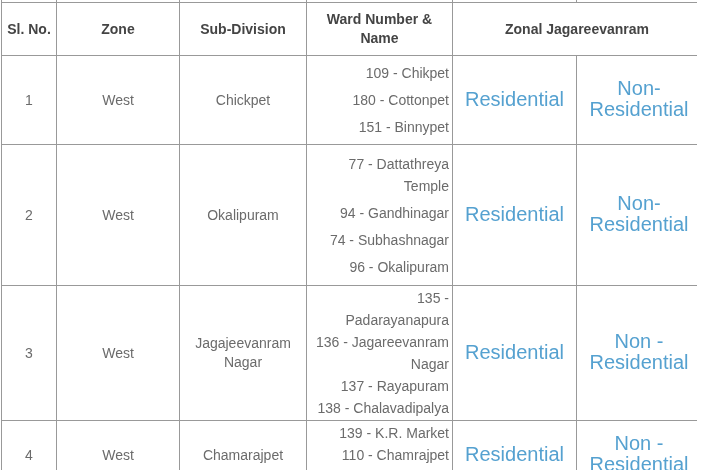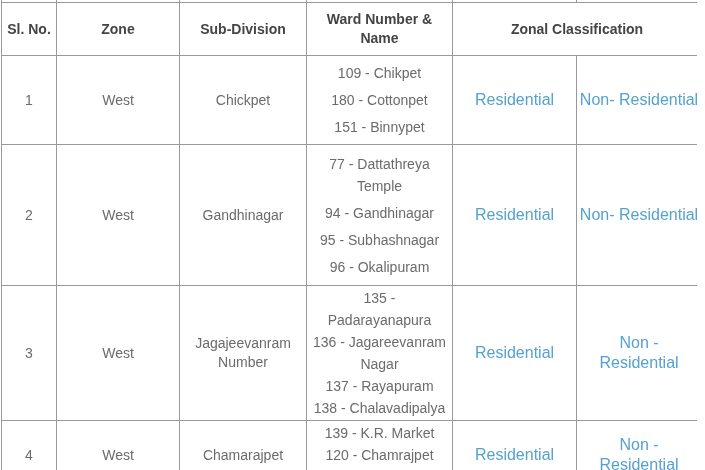--- a/index.html
+++ b/index.html
@@ -39,36 +39,36 @@
   
   td {
     color: #6b6b6b;
     font-size: 14px;
     text-align: center;
     vertical-align: middle;
     padding: 1px 2px;
     line-height: 19px;
   }
   td.ward {
-    text-align: center;
+    text-align: right;
     padding: 1px 3px;
     line-height: 22px;
   }
   td.ward.spaced p { margin: 5px 0; }
   td.ward.tight div { margin: 0; }
   
   #data-rows tr:nth-child(1) > td { height: 86px; }
   #data-rows tr:nth-child(2) > td { height: 138px; }
   #data-rows tr:nth-child(3) > td { height: 111px; }
   #data-rows tr:nth-child(4) > td { height: 65px; }
   a.class-link {
     color: #55a1d0;
     text-decoration: none;
     cursor: pointer;
-    font-size: 16px;
+    font-size: 20px;
   }
 </style>
 </head>
 <body>
 
 <div class="viewport">
   <table class="zonal">
     <colgroup>
       <col style="width:55px">
       <col style="width:123px">
@@ -84,69 +84,69 @@
         <td></td>
           <td></td>
         <td></td>
           <td></td>
       </tr>
       <tr>
         <th>Sl. No.</th>
         <th>Zone</th>
         <th>Sub-Division</th>
         <th>Ward Number &amp; Name</th>
-        <th colspan="2">Zonal Classification</th>
+        <th colspan="2">Zonal Jagareevanram</th>
       </tr>
     </tbody>
     <tbody id="data-rows">
         <tr>
           <td>1</td>
           <td>West</td>
           <td>Chickpet</td>
           <td class="ward spaced">
             <p>109 - Chikpet</p>
             <p>180 - Cottonpet</p>
             <p>151 - Binnypet</p>
           </td>
           <td><a class="class-link" href="#">Residential</a></td>
           <td><a class="class-link" href="#">Non- Residential</a></td>
         </tr>
         <tr>
           <td>2</td>
           <td>West</td>
-          <td>Gandhinagar</td>
+          <td>Okalipuram</td>
           <td class="ward spaced">
             <p>77 - Dattathreya Temple</p>
             <p>94 - Gandhinagar</p>
-            <p>95 - Subhashnagar</p>
+            <p>74 - Subhashnagar</p>
             <p>96 - Okalipuram</p>
           </td>
           <td><a class="class-link" href="#">Residential</a></td>
           <td><a class="class-link" href="#">Non- Residential</a></td>
         </tr>
         <tr>
           <td>3</td>
           <td>West</td>
-          <td>Jagajeevanram Number</td>
+          <td>Jagajeevanram Nagar</td>
           <td class="ward tight">
             <div>135 - Padarayanapura</div>
             <div>136 - Jagareevanram Nagar</div>
             <div>137 - Rayapuram</div>
             <div>138 - Chalavadipalya</div>
           </td>
           <td><a class="class-link" href="#">Residential</a></td>
           <td><a class="class-link" href="#">Non - Residential</a></td>
         </tr>
         <tr>
           <td>4</td>
           <td>West</td>
           <td>Chamarajpet</td>
           <td class="ward tight">
             <div>139 - K.R. Market</div>
-            <div>120 - Chamrajpet</div>
+            <div>110 - Chamrajpet</div>
             <div>141 - Azadnagar</div>
           </td>
           <td><a class="class-link" href="#">Residential</a></td>
           <td><a class="class-link" href="#">Non - Residential</a></td>
         </tr>
       </tbody>
 
   </table>
 </div>
 

